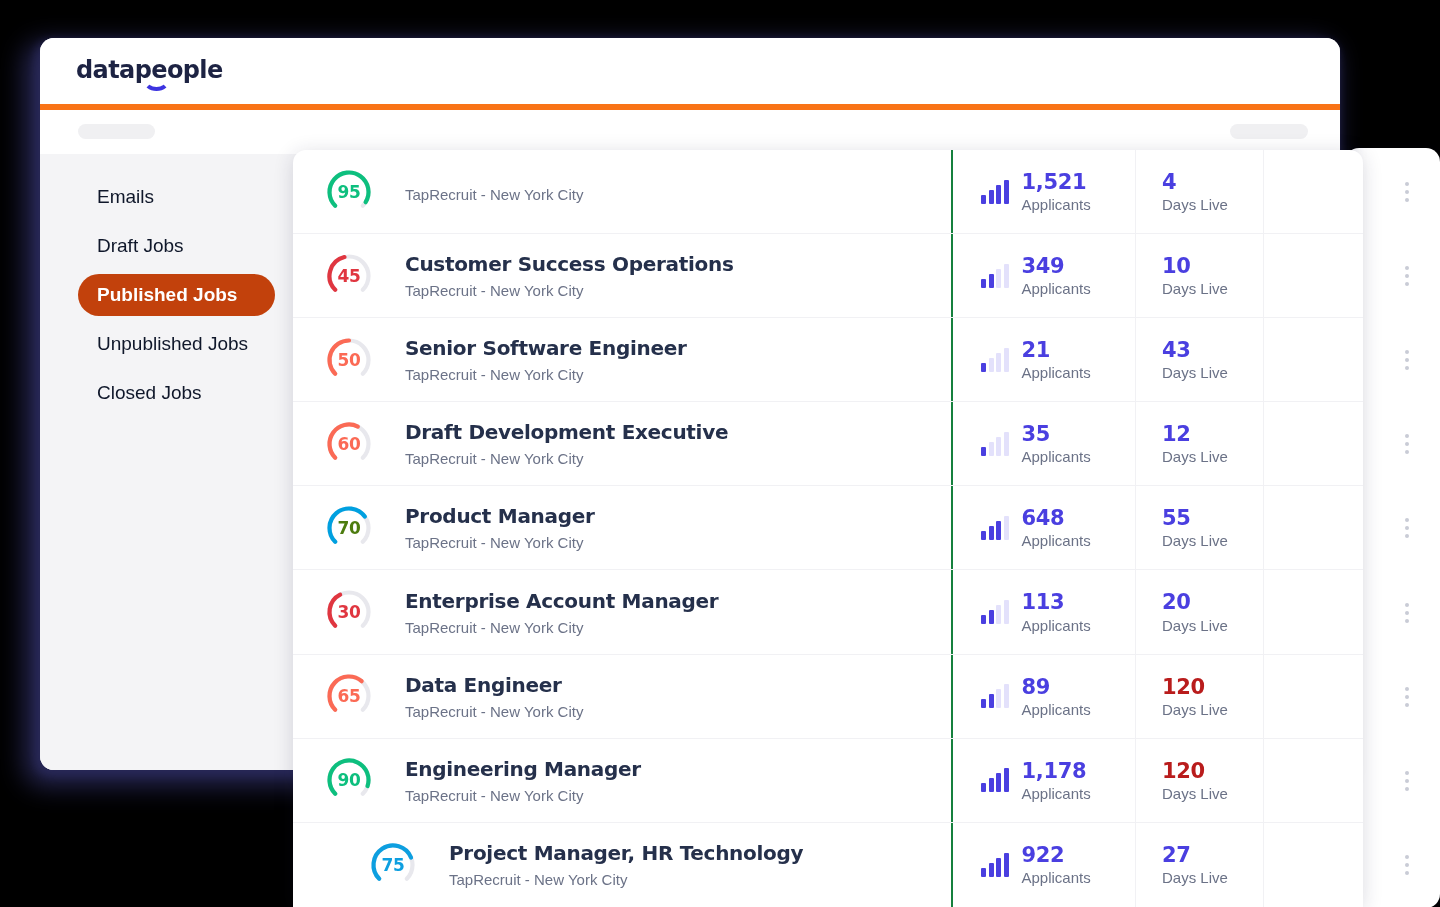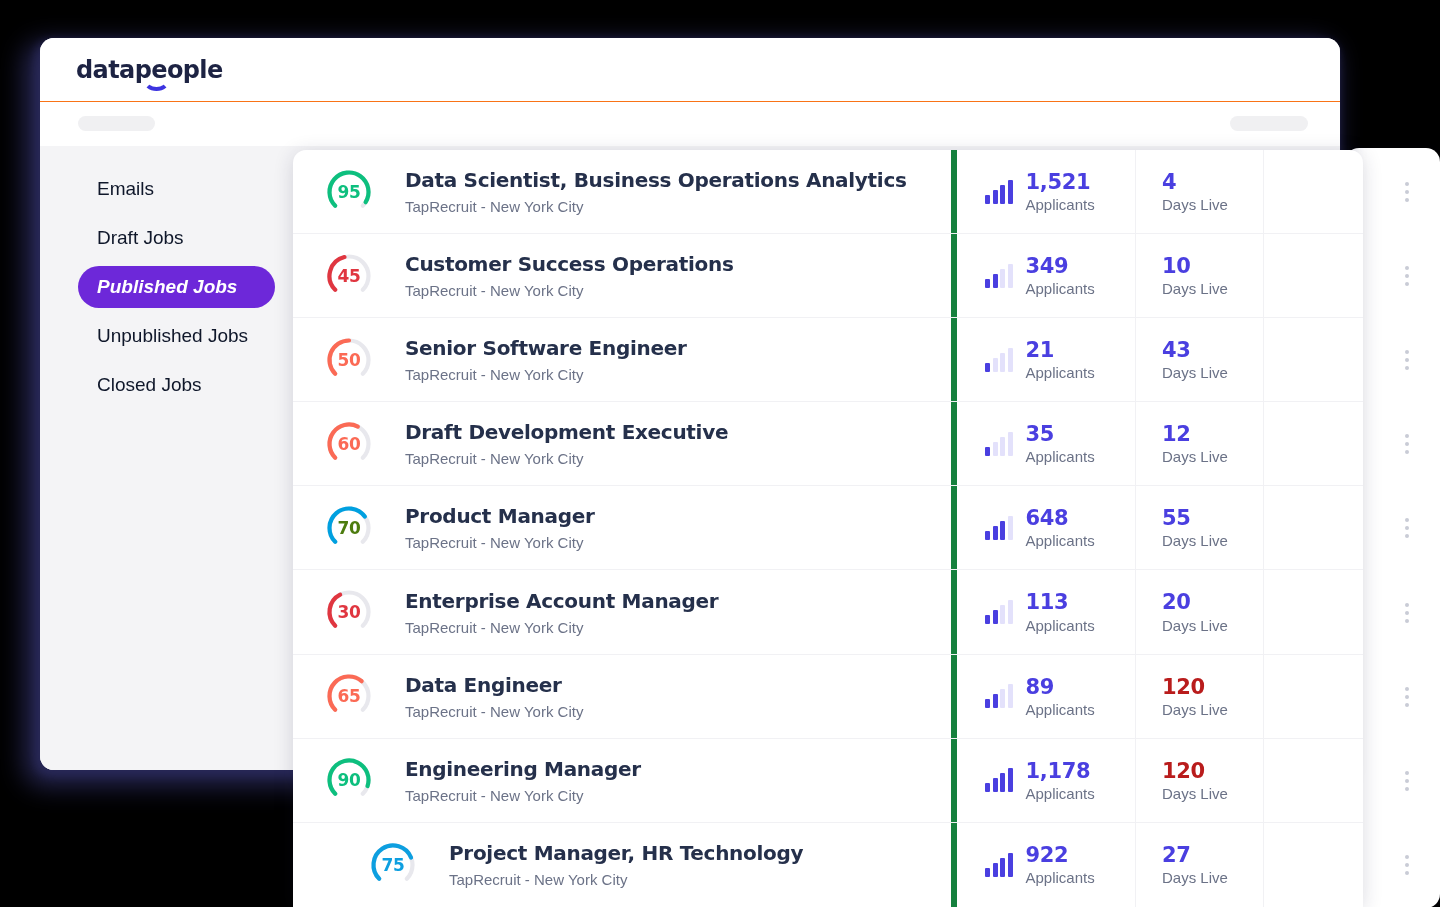--- a/index.html
+++ b/index.html
@@ -30,22 +30,22 @@
     border-radius: 14px;
     box-shadow: 0 0 0 1px rgba(40,44,74,.10),
                 -10px 10px 26px 6px rgba(45,45,95,.85),
                 -3px 4px 10px 2px rgba(30,30,70,.9);
     overflow: hidden;
   }
 
   
   .logo-bar {
     position: relative;
-    height: 64px;
-    border-bottom: 1px solid #f97316;
+    height: 72px;
+    border-bottom: 6px solid #f97316;
     background: #ffffff;
   }
   .logo {
     position: absolute;
     left: 36px;
     top: 18px;
     font-family: "DejaVu Sans", sans-serif;
     font-size: 24px;
     font-weight: 700;
     letter-spacing: -0.6px;
@@ -103,24 +103,23 @@
     line-height: 42px;
     padding-left: 19px;
     font-size: 19px;
     color: #0f172a;
     border-radius: 21px;
     white-space: nowrap;
     cursor: pointer;
   }
   .nav-item + .nav-item { margin-top: 7px; }
   .nav-item.active {
-    background: #6d28d9;
+    background: #c2410c;
     color: #ffffff;
     font-weight: 700;
-    font-style: italic;
   }
 
   
   .back-card {
     position: absolute;
     left: 1345px;
     top: 148px;
     width: 95px;
     height: 760px;
     background: #ffffff;
@@ -197,21 +196,21 @@
     color: #6b7287;
     white-space: nowrap;
   }
 
   .cell-applicants {
     flex: 0 0 184px;
     display: flex;
     align-items: center;
     gap: 13px;
     padding-left: 28px;
-    border-left: 6px solid #15803d;
+    border-left: 2px solid #15803d;
   }
   .cell-days {
     flex: 0 0 128px;
     display: flex;
     flex-direction: column;
     justify-content: center;
     padding-left: 26px;
     border-left: 1px solid #f1f1f4;
   }
   .cell-menu {
@@ -301,21 +300,20 @@
     <div class="cell-score">
       <div class="gauge">
         <svg width="48" height="48" viewBox="0 0 48 48">
     <path d="M 10.21 37.79 A 19.5 19.5 0 1 1 37.79 37.79" fill="none" stroke="#e8e8ed" stroke-width="4.2" stroke-linecap="round"></path>
     <path d="M 10.21 37.79 A 19.5 19.5 0 1 1 40.63 34.19" fill="none" stroke="#0dbf7e" stroke-width="4.2" stroke-linecap="round"></path>
   </svg>
         <div class="gauge-value" style="color:#0dbf7e">95</div>
       </div>
     </div>
     <div class="cell-title">
-      <div class="job-title">Data Scientist, Business Operations Analytics</div>
       <div class="job-sub">TapRecruit - New York City</div>
     </div>
     <div class="cell-applicants">
       <div class="bars">
             <i class=""></i>
             <i class=""></i>
             <i class=""></i>
             <i class=""></i>
           </div>
       <div>

